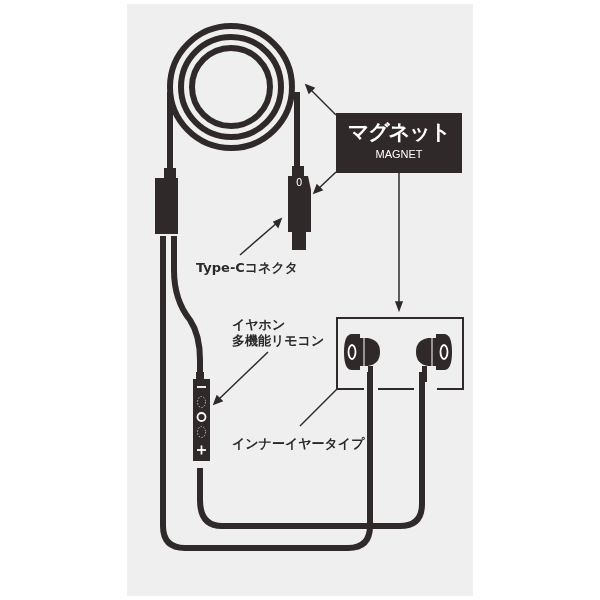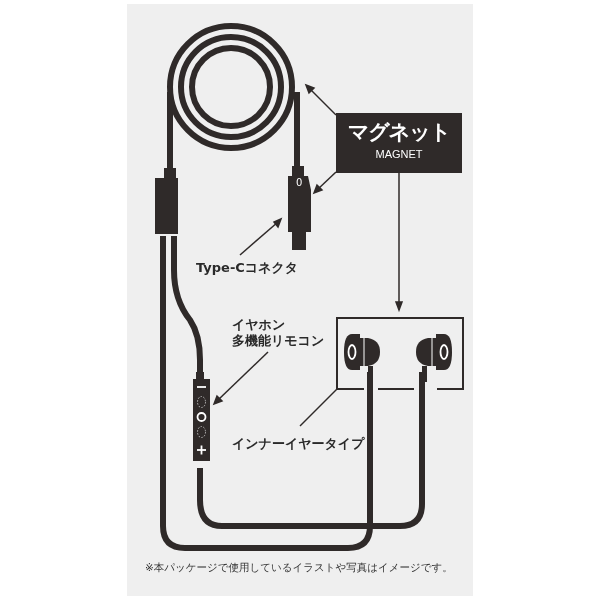--- a/index.html
+++ b/index.html
@@ -117,14 +117,13 @@
 <div class="label" style="left:232px; top:317px;">
   <div>イヤホン</div>
   <div>多機能リモコン</div>
 </div>
 
 <div class="label" style="left:232px; top:436px;">
   <div>インナーイヤータイプ</div>
 </div>
 
 <div class="note">
-  <span>※本パッケージで使用しているイラストや写真はイメージです。</span>
 </div>
 
 </body></html>

